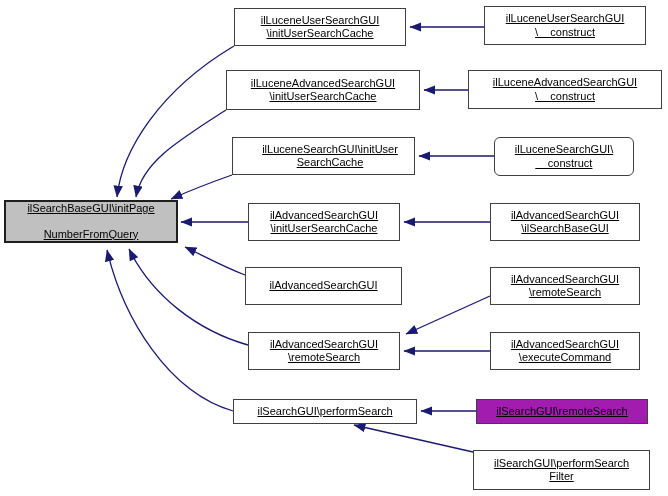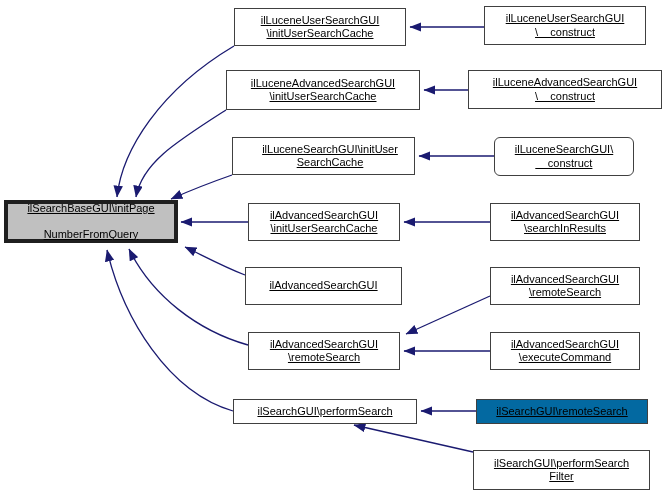--- a/index.html
+++ b/index.html
@@ -21,21 +21,21 @@
     color:#000;
     font-size:11px;
     line-height:13.5px;
     text-align:center;
     white-space:nowrap;
     cursor:pointer;
     text-decoration:underline;
   }
   .node.focus{
     background:#c0c0c0;
-    border:4px solid #ef4444;
+    border:2px solid #ef4444;
     cursor:default;
     gap:12px;
   }
   .node span{display:block;}
 </style>
 </head>
 <body>
 
 <div class="stage">
   <svg id="edge-layer" viewBox="0 0 668 496" xmlns="http://www.w3.org/2000/svg">
@@ -100,31 +100,31 @@
       <div class="node" style="left: 468px; top: 70px; width: 194px; height: 39px; background: rgb(255, 255, 255); border-color: rgb(64, 64, 64); color: rgb(0, 0, 0);">
         <span>ilLuceneAdvancedSearchGUI</span>
         <span>\__construct</span>
       </div>
       <div class="node" style="left: 494px; top: 137px; width: 140px; height: 39px; background: rgb(255, 255, 255); border-color: rgb(64, 64, 64); color: rgb(0, 0, 0); border-radius: 6px;">
         <span>ilLuceneSearchGUI\</span>
         <span>__construct</span>
       </div>
       <div class="node" style="left: 490px; top: 203px; width: 150px; height: 38px; background: rgb(255, 255, 255); border-color: rgb(64, 64, 64); color: rgb(0, 0, 0);">
         <span>ilAdvancedSearchGUI</span>
-        <span>\searchInResults</span>
+        <span>\ilSearchBaseGUI</span>
       </div>
       <div class="node" style="left: 490px; top: 267px; width: 150px; height: 38px; background: rgb(255, 255, 255); border-color: rgb(64, 64, 64); color: rgb(0, 0, 0);">
         <span>ilAdvancedSearchGUI</span>
         <span>\remoteSearch</span>
       </div>
       <div class="node" style="left: 490px; top: 332px; width: 150px; height: 38px; background: rgb(255, 255, 255); border-color: rgb(64, 64, 64); color: rgb(0, 0, 0);">
         <span>ilAdvancedSearchGUI</span>
         <span>\executeCommand</span>
       </div>
-      <div class="node" style="left: 476px; top: 399px; width: 172px; height: 25px; background: #0369a1; border-color: rgb(64, 64, 64); color: rgb(0, 0, 0);">
+      <div class="node" style="left: 476px; top: 399px; width: 172px; height: 25px; background: #a21caf; border-color: rgb(64, 64, 64); color: rgb(0, 0, 0);">
         <span>ilSearchGUI\remoteSearch</span>
       </div>
       <div class="node" style="left: 473px; top: 450px; width: 177px; height: 40px; background: rgb(255, 255, 255); border-color: rgb(64, 64, 64); color: rgb(0, 0, 0);">
         <span>ilSearchGUI\performSearch</span>
         <span>Filter</span>
       </div>
     </div>
 </div>
 
 </body></html>

